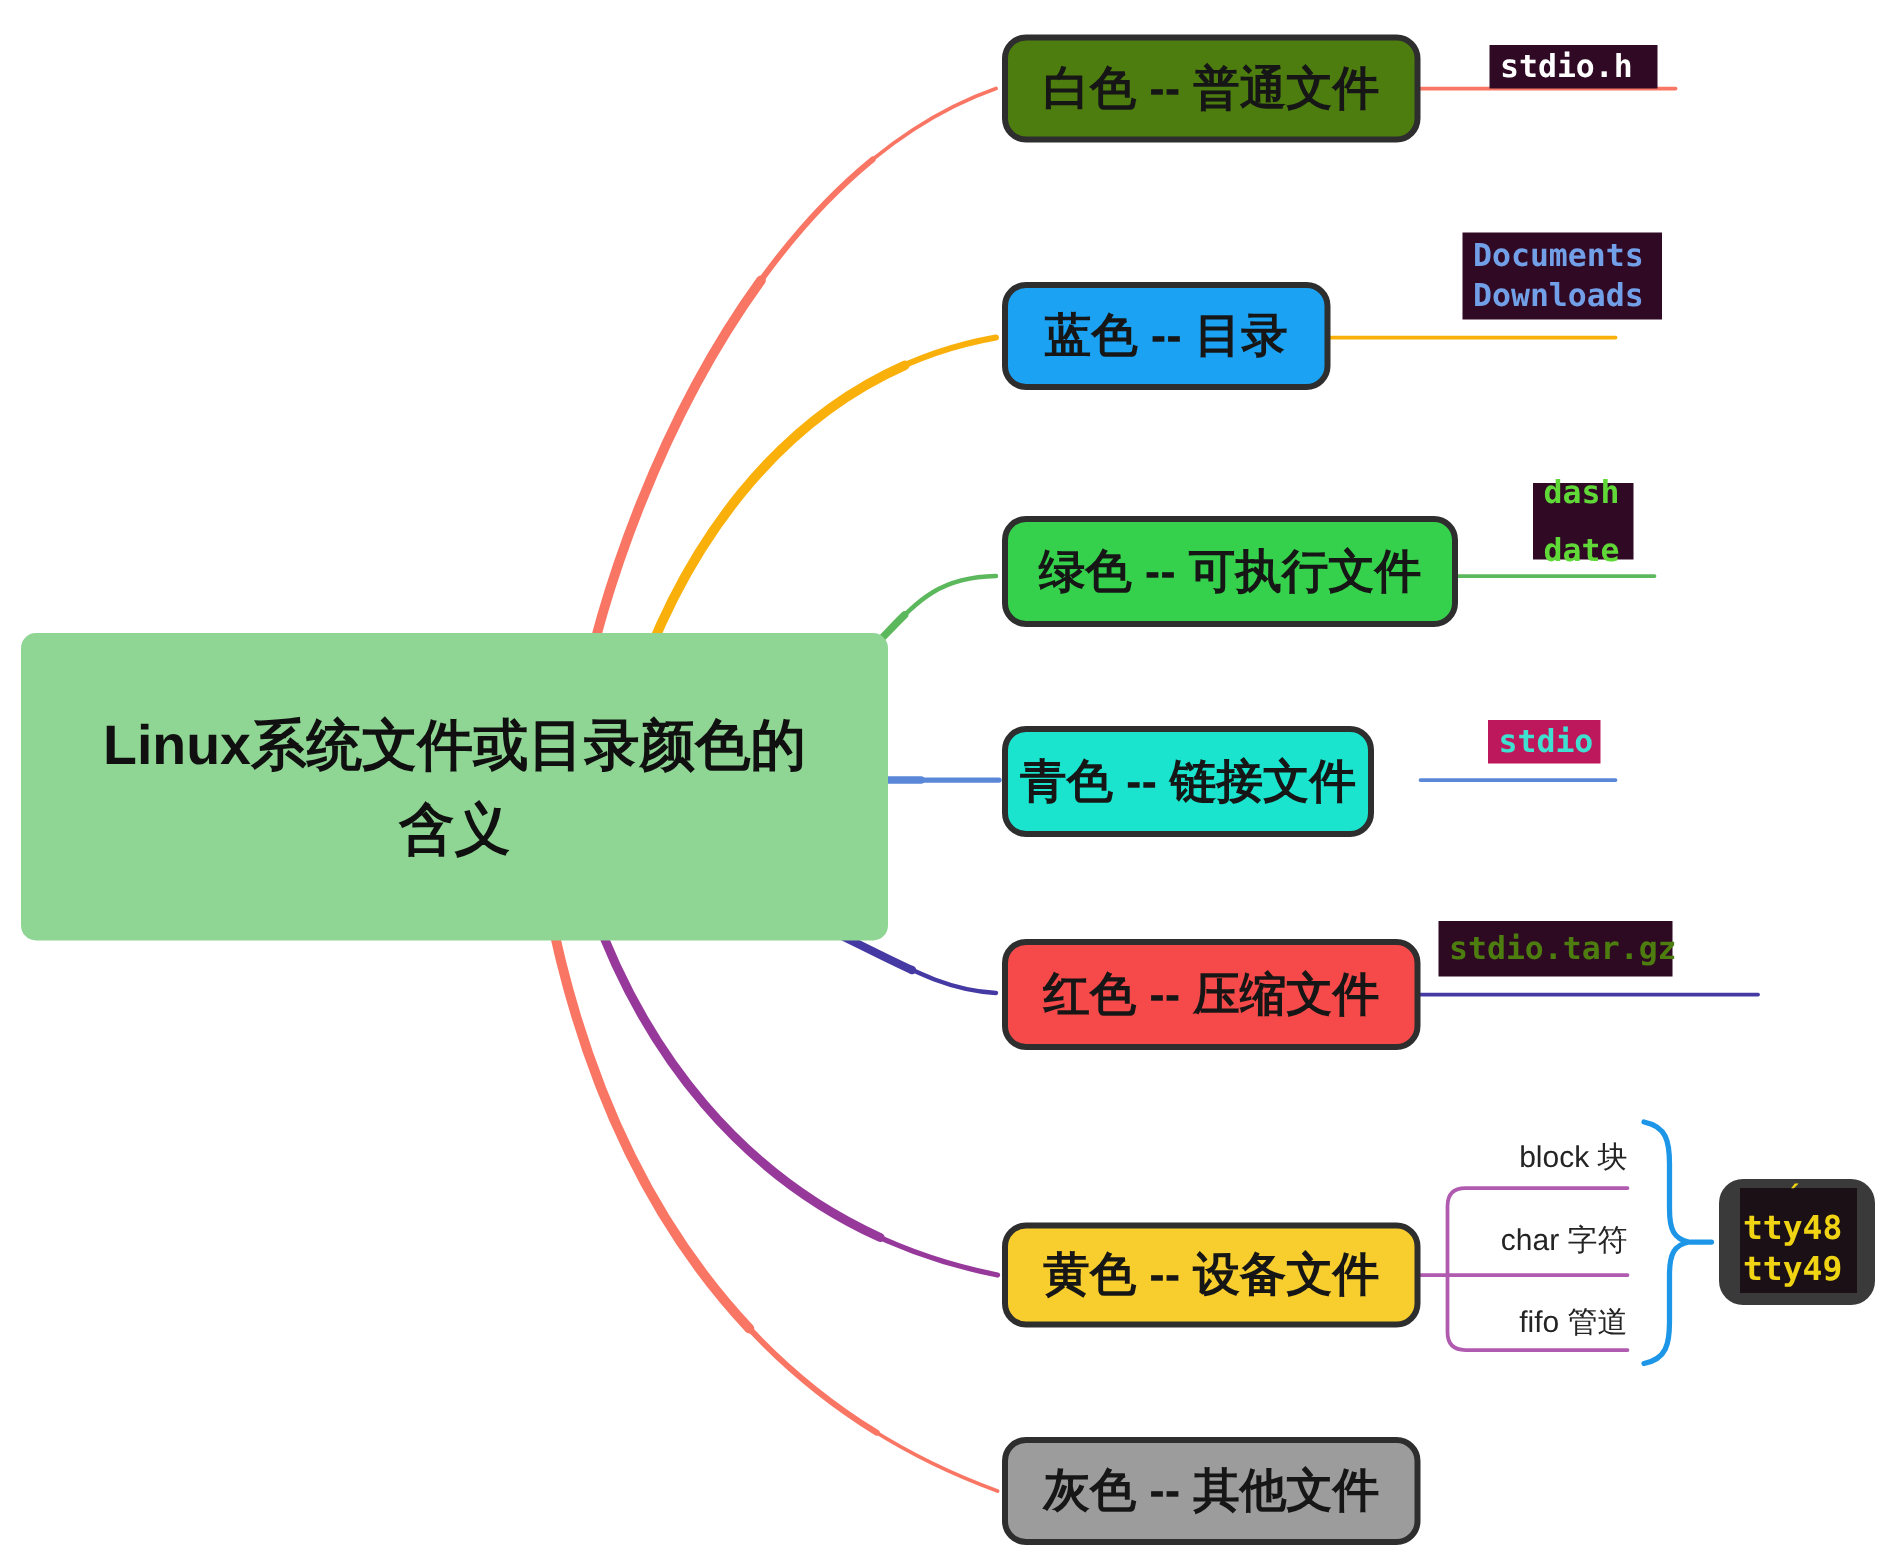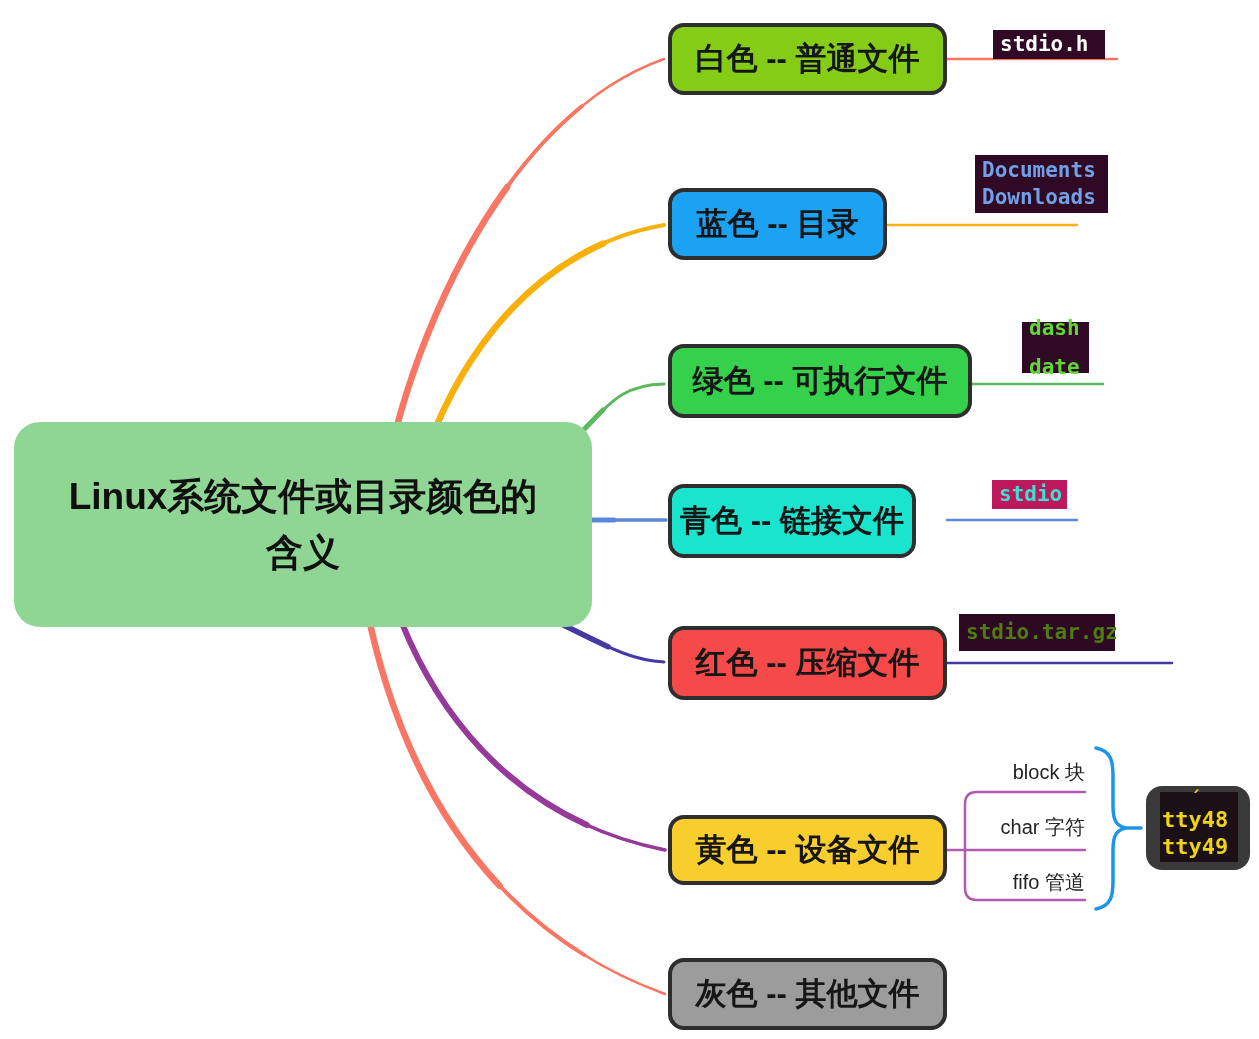--- a/index.html
+++ b/index.html
@@ -5,21 +5,21 @@
   html,body{margin:0;padding:0;background:#ffffff;}
   #canvas{
     position:relative;width:1259px;height:1039px;background:#ffffff;
     font-family:"Liberation Sans",sans-serif;overflow:hidden;
   }
   #wires{position:absolute;left:0;top:0;width:1259px;height:1039px;}
   #wires path{fill:none;stroke-linecap:round;}
 
   .root{
     position:absolute;left:14px;top:422px;width:578px;height:205px;
-    border-radius:26px;display:flex;align-items:center;justify-content:center;
+    border-radius:10px;display:flex;align-items:center;justify-content:center;
     text-align:center;font-weight:bold;font-size:37px;line-height:1.5;
     color:#101010;padding:0 52px;box-sizing:border-box;
   }
   .node{
     position:absolute;display:flex;align-items:center;justify-content:center;
     border:4px solid #2e2e2e;border-radius:16px;box-sizing:border-box;
     font-weight:bold;font-size:31px;color:#161616;white-space:nowrap;
   }
   .term{
     position:absolute;display:flex;flex-direction:column;justify-content:center;
@@ -79,21 +79,21 @@
     <path d="M 1096 748 C 1111 751 1113 761 1113 776 L 1113 806 C 1113 820 1116 826 1126 828 C 1116 830 1113 836 1113 850 L 1113 881 C 1113 896 1111 906 1096 909" stroke-width="3.5" style="stroke: rgb(30, 150, 232);"></path>
     <path d="M 1127 828 H 1141" stroke-width="3.5" style="stroke: rgb(30, 150, 232);"></path>
 
     <path d="M 365 600 C 400 780 490 930 665 994" stroke-width="2.5" style="stroke: rgb(249, 118, 100);"></path>
     <path d="M 365 600 C 400 780 490 930 665 994" stroke-width="4" stroke-dasharray="430 2000" style="stroke: rgb(249, 118, 100);"></path>
     <path d="M 365 600 C 400 780 490 930 665 994" stroke-width="6.5" stroke-dasharray="320 2000" style="stroke: rgb(249, 118, 100);"></path>
   </svg>
 
   <div class="root" style="background-color: rgb(143, 214, 148);">Linux系统文件或目录颜色的含义</div>
 
-  <div class="node" style="left: 668px; top: 23px; width: 279px; height: 72px; background-color: #84cc16;">白色 -- 普通文件</div>
+  <div class="node" style="left: 668px; top: 23px; width: 279px; height: 72px; background-color: #4d7c0f;">白色 -- 普通文件</div>
 
   <div class="node" style="left: 668px; top: 188px; width: 219px; height: 72px; background-color: rgb(27, 162, 243);">蓝色 -- 目录</div>
 
   <div class="node" style="left: 668px; top: 344px; width: 304px; height: 74px; background-color: rgb(54, 209, 76);">绿色 -- 可执行文件</div>
 
   <div class="node" style="left: 668px; top: 484px; width: 248px; height: 74px; background-color: rgb(27, 228, 206);">青色 -- 链接文件</div>
 
   <div class="node" style="left: 668px; top: 626px; width: 279px; height: 74px; background-color: rgb(246, 74, 74);">红色 -- 压缩文件</div>
 
   <div class="node" style="left: 668px; top: 815px; width: 279px; height: 70px; background-color: rgb(247, 206, 45);">黄色 -- 设备文件</div>

